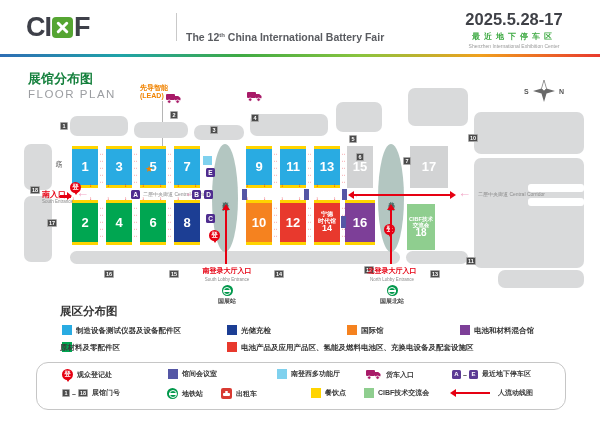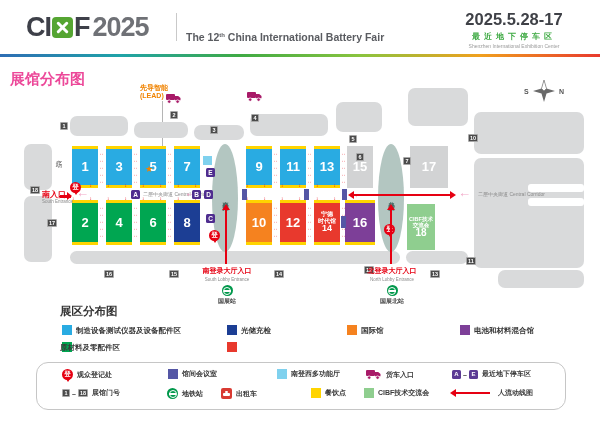--- a/index.html
+++ b/index.html
@@ -19,21 +19,21 @@
   .ht-cn{position:absolute;left:186px;top:13px;font-size:14px;font-weight:bold;color:#3f4147;letter-spacing:0.5px}
   .ht-en{position:absolute;left:186px;top:31px;font-size:10.5px;font-weight:bold;color:#5a5c61}
   .ht-en sup{font-size:6px}
   .hd-right{position:absolute;right:26px;top:10px;width:120px;text-align:center}
   .hd-date{font-size:16.5px;font-weight:800;color:#3f4147}
   .hd-vcn{font-size:8px;font-weight:bold;color:#3faa44;letter-spacing:4px;margin-top:2px;white-space:nowrap}
   .hd-ven{font-size:5px;color:#9a9a9a;margin-top:1px;white-space:nowrap}
   .grad{position:absolute;left:0;top:54px;width:600px;height:3px;
     background:linear-gradient(to right,#2e6db4,#1fa3a8,#3faa44,#8ac43f,#f0a01e,#e8392d)}
   
-  .map-title-cn{position:absolute;left:10px;top:70px;font-size:15px;font-weight:800;color:#ec4899}
+  .map-title-cn{position:absolute;left:28px;top:70px;font-size:13px;font-weight:800;color:#15803d}
   .map-title-en{position:absolute;left:28px;top:88px;font-size:11.5px;color:#9b9da1;letter-spacing:1.5px}
   .bldg{position:absolute;background:#d9dadb;border-radius:7px}
   .slot{position:absolute;background:#fff;border-radius:3px}
   .lead{position:absolute;left:140px;top:84px;font-size:7px;font-weight:bold;color:#f08300;line-height:8px}
   .lead-line{position:absolute;left:162px;top:101px;width:1px;height:46px;background:#b5b5b5}
   .plaza{position:absolute;left:54px;top:155px;writing-mode:vertical-rl;font-size:6.5px;color:#666;letter-spacing:1px}
   
   .hall{position:absolute;display:flex;flex-direction:column;align-items:center;justify-content:center;
         color:#fff;font-weight:bold;font-size:13px;box-sizing:border-box;z-index:2;line-height:1.05}
   .yb{border-top:3px solid #ffd400;border-bottom:3px solid #ffd400}
@@ -101,33 +101,33 @@
 </head>
 <body>
 
 <div id="app">
 
   <div class="hdr">
     <div class="logo">
       <span class="lt">CI</span>
       <span class="logo-b"></span>
       <span class="lt">F</span>
-      <span class="yr">2025</span>
     </div>
     <div class="hdr-div"></div>
     <div class="ht-en"><span>The 12</span><sup>th</sup><span> China International Battery Fair</span></div>
     <div class="hd-right">
       <div class="hd-date">2025.5.28-17</div>
       <div class="hd-vcn">最近地下停车区</div>
       <div class="hd-ven">Shenzhen International Exhibition Center</div>
     </div>
   </div>
   <div class="grad"></div>
 
   <div class="map-title-cn">展馆分布图</div>
+  <div class="map-title-en">FLOOR PLAN</div>
   <svg class="abs" style="left:518px;top:78px" width="52" height="26" viewBox="0 0 52 26">
     <polygon points="26,2 28.5,10.5 37,13 28.5,15.5 26,24 23.5,15.5 15,13 23.5,10.5" fill="#6a6a6a"></polygon>
     <polygon points="26,2 28.5,10.5 26,13 23.5,10.5" fill="#fff" stroke="#6a6a6a" stroke-width="0.6"></polygon>
     <text x="6" y="16" font-size="7" fill="#555" font-weight="bold">S</text>
     <text x="41" y="16" font-size="7" fill="#555" font-weight="bold">N</text>
   </svg>
   <div class="lead">
     <div>先导智能</div>
     <div>(LEAD)</div>
   </div>
@@ -316,20 +316,21 @@
   <div class="lg-item" style="left:76px;top:326px">制造设备测试仪器及设备配件区</div>
   <div class="sw" style="left:227px;top:325px;background:#1c3e94"></div>
   <div class="lg-item" style="left:241px;top:326px">光储充检</div>
   <div class="sw" style="left:347px;top:325px;background:#f5821f"></div>
   <div class="lg-item" style="left:361px;top:326px">国际馆</div>
   <div class="sw" style="left:460px;top:325px;background:#7d3f98"></div>
   <div class="lg-item" style="left:474px;top:326px">电池和材料混合馆</div>
   <div class="sw" style="left:62px;top:342px;background:#00a651"></div>
   <div class="lg-item" style="left:60px;top:343px">原材料及零配件区</div>
   <div class="sw" style="left:227px;top:342px;background:#e8392d"></div>
+  <div class="lg-item" style="left:241px;top:343px">电池产品及应用产品区、氢能及燃料电池区、充换电设备及配套设施区</div>
 
   <div class="fbox"></div>
 
   <div class="icell" style="left:62px;top:369px">
     <div class="reg" style="position:relative">登</div>
     <span class="fi" style="position:relative;margin-left:4px">观众登记处</span>
   </div>
   <div class="icell" style="left:168px;top:369px">
     <div style="width:10px;height:10px;background:#5456a5"></div>
     <span class="fi" style="position:relative;margin-left:4px">馆间会议室</span>

